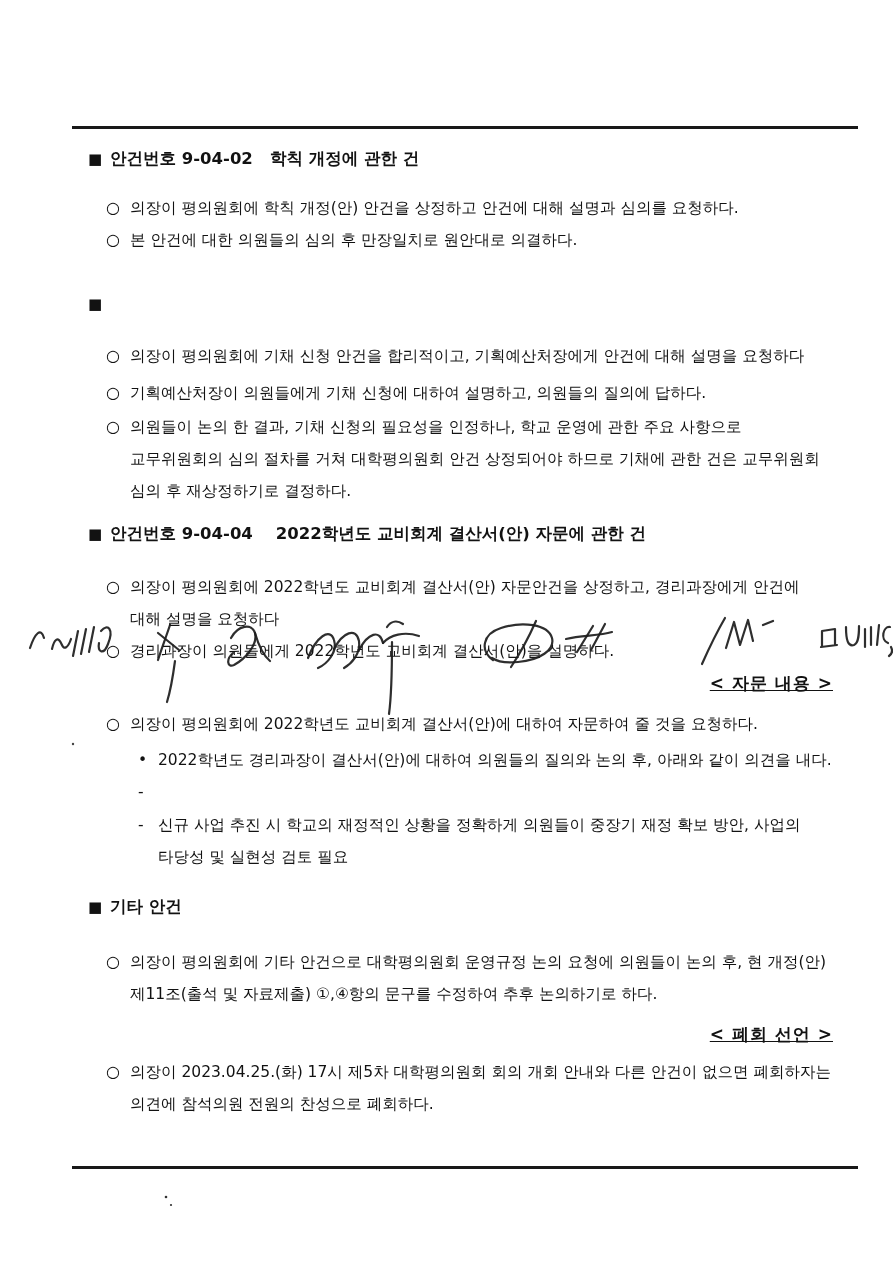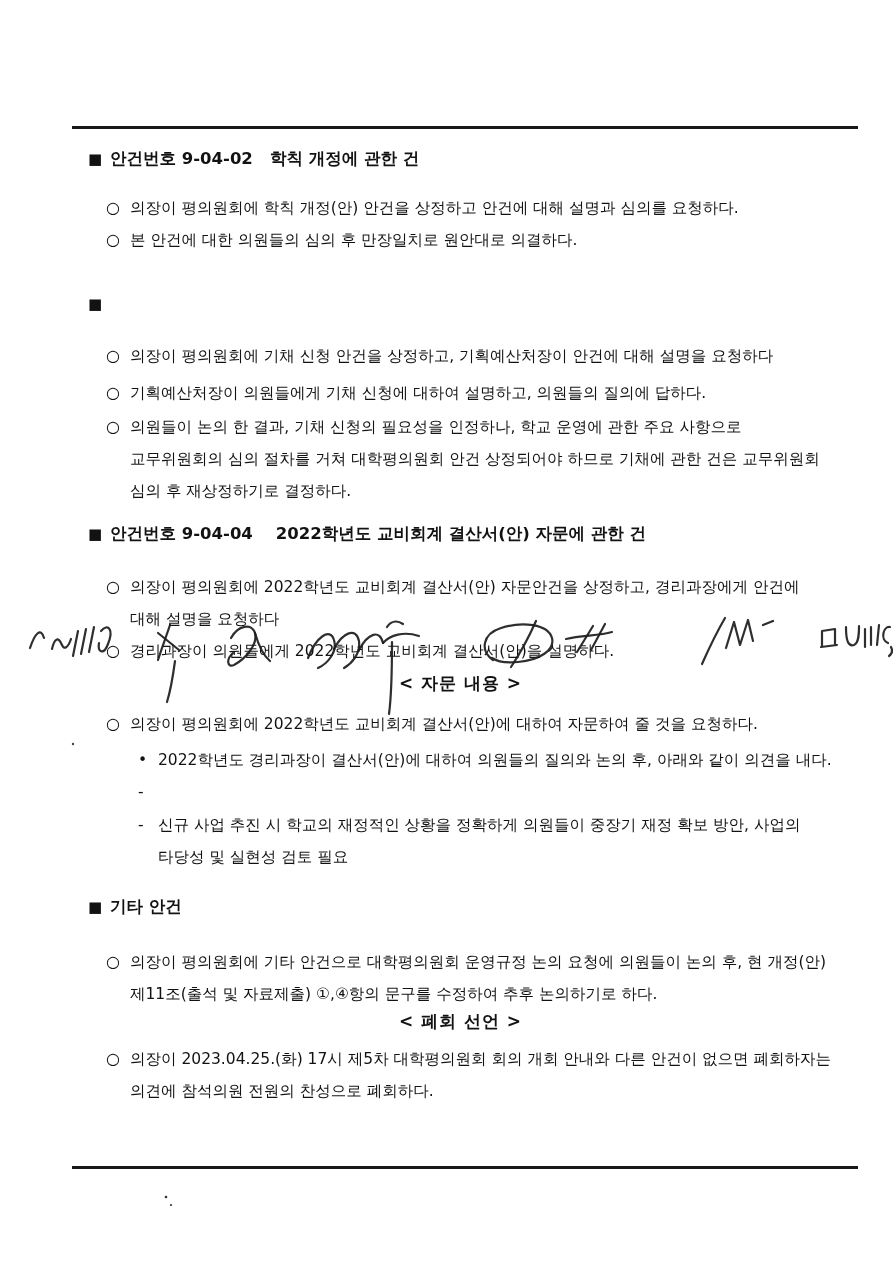--- a/index.html
+++ b/index.html
@@ -31,28 +31,28 @@
   }
   .bullet .mk{width:24px;flex:0 0 24px;font-size:16px;}
   .bullet .tx{flex:1;}
   .sub{
     display:flex;align-items:flex-start;
     padding-left:50px;
     font-size:15.5px;line-height:32px;word-break:keep-all;
   }
   .sub .mk{width:20px;flex:0 0 20px;}
   .center-head{
-    text-align:center;font-size:17px;font-weight:bold;line-height:22px;
-    letter-spacing:1px;white-space:pre-wrap;
+    text-align:right;font-size:17px;font-weight:bold;line-height:22px;
+    letter-spacing:1px;white-space:pre-wrap;text-decoration:underline;
   }
   .mt8{margin-top:8px;}   .mt22{margin-top:22px;}  .mt0{margin-top:0;}
   .mt37{margin-top:37px;} .mt25{margin-top:25px;}  .mt5{margin-top:5px;}
   .mt2{margin-top:2px;}   .mt16{margin-top:16px;}  .mt26{margin-top:26px;}
   .mt14{margin-top:14px;} .mt4{margin-top:4px;}    .mt1{margin-top:1px;}
-  .mt23{margin-top:23px;} .mt28{margin-top:28px;}  .mt13{}
+  .mt23{margin-top:23px;} .mt28{margin-top:28px;}  .mt13{margin-top:13px;}
   .mt11{margin-top:11px;}
   .handwriting{
     position:absolute;top:0;left:0;width:893px;height:1264px;
     pointer-events:none;
   }
   .handwriting path{fill:none;stroke:#1c1c1c;stroke-width:2.2;
     stroke-linecap:round;stroke-linejoin:round;opacity:.92;}
 </style>
 </head>
 <body>
@@ -74,21 +74,21 @@
     <div class="bullet mt0">
       <span class="mk">○</span>
       <span class="tx">본 안건에 대한 의원들의 심의 후 만장일치로 원안대로 의결하다.</span>
     </div>
 
     <div class="sec-head mt37">
       <span class="sq">■</span>
     </div>
     <div class="bullet mt25">
       <span class="mk">○</span>
-      <span class="tx">의장이 평의원회에 기채 신청 안건을 상정하고, 기획예산처장이 안건에 대해 설명을 요청하다</span>
+      <span class="tx">의장이 평의원회에 기채 신청 안건을 합리적이고, 기획예산처장에게 안건에 대해 설명을 요청하다</span>
     </div>
     <div class="bullet mt5">
       <span class="mk">○</span>
       <span class="tx">기획예산처장이 의원들에게 기채 신청에 대하여 설명하고, 의원들의 질의에 답하다.</span>
     </div>
     <div class="bullet mt2">
       <span class="mk">○</span>
       <span class="tx">의원들이 논의 한 결과, 기채 신청의 필요성을 인정하나, 학교 운영에 관한 주요 사항으로 교무위원회의 심의 절차를 거쳐 대학평의원회 안건 상정되어야 하므로 기채에 관한 건은 교무위원회 심의 후 재상정하기로 결정하다.</span>
     </div>
 

